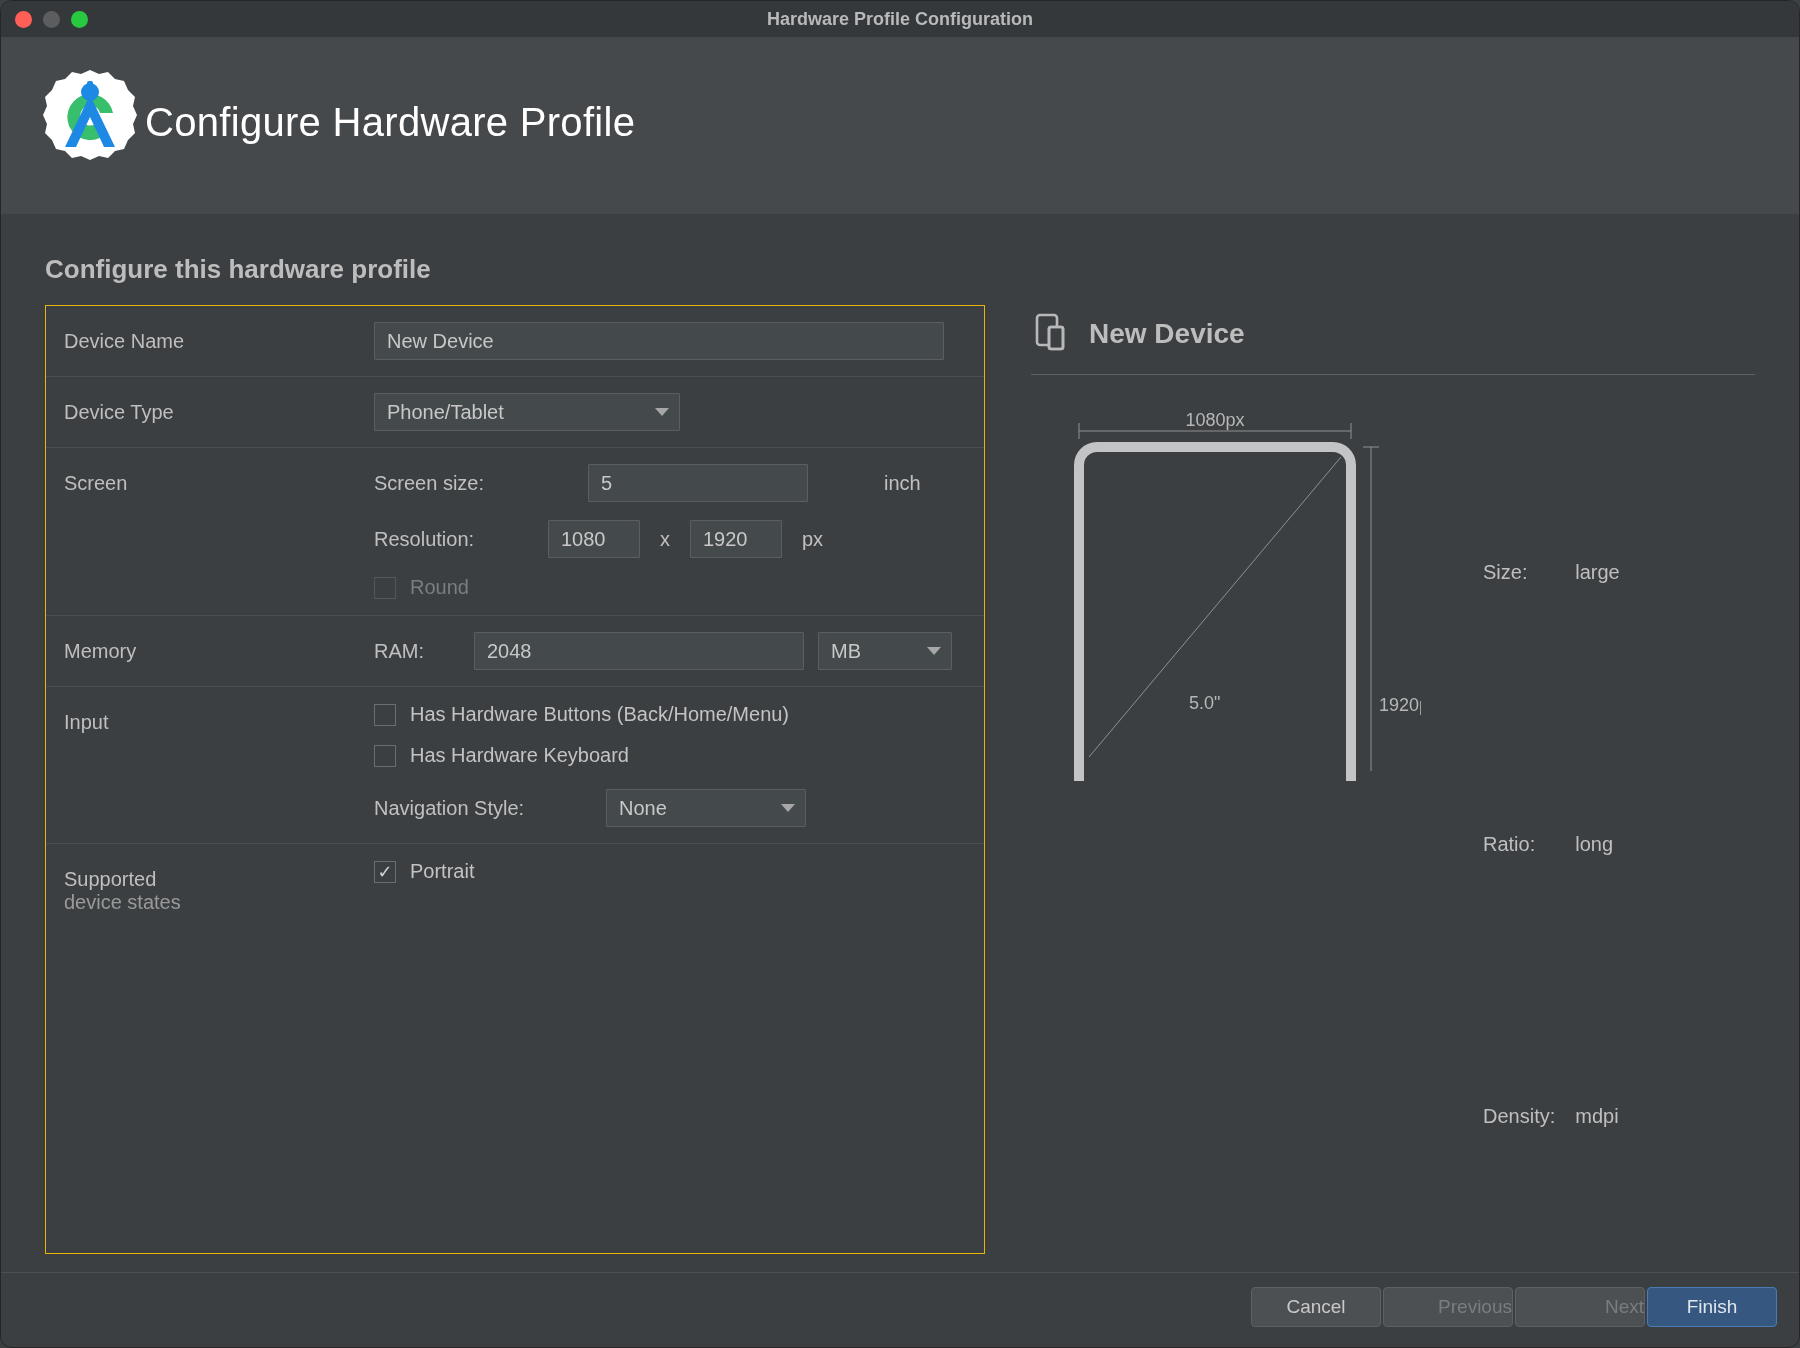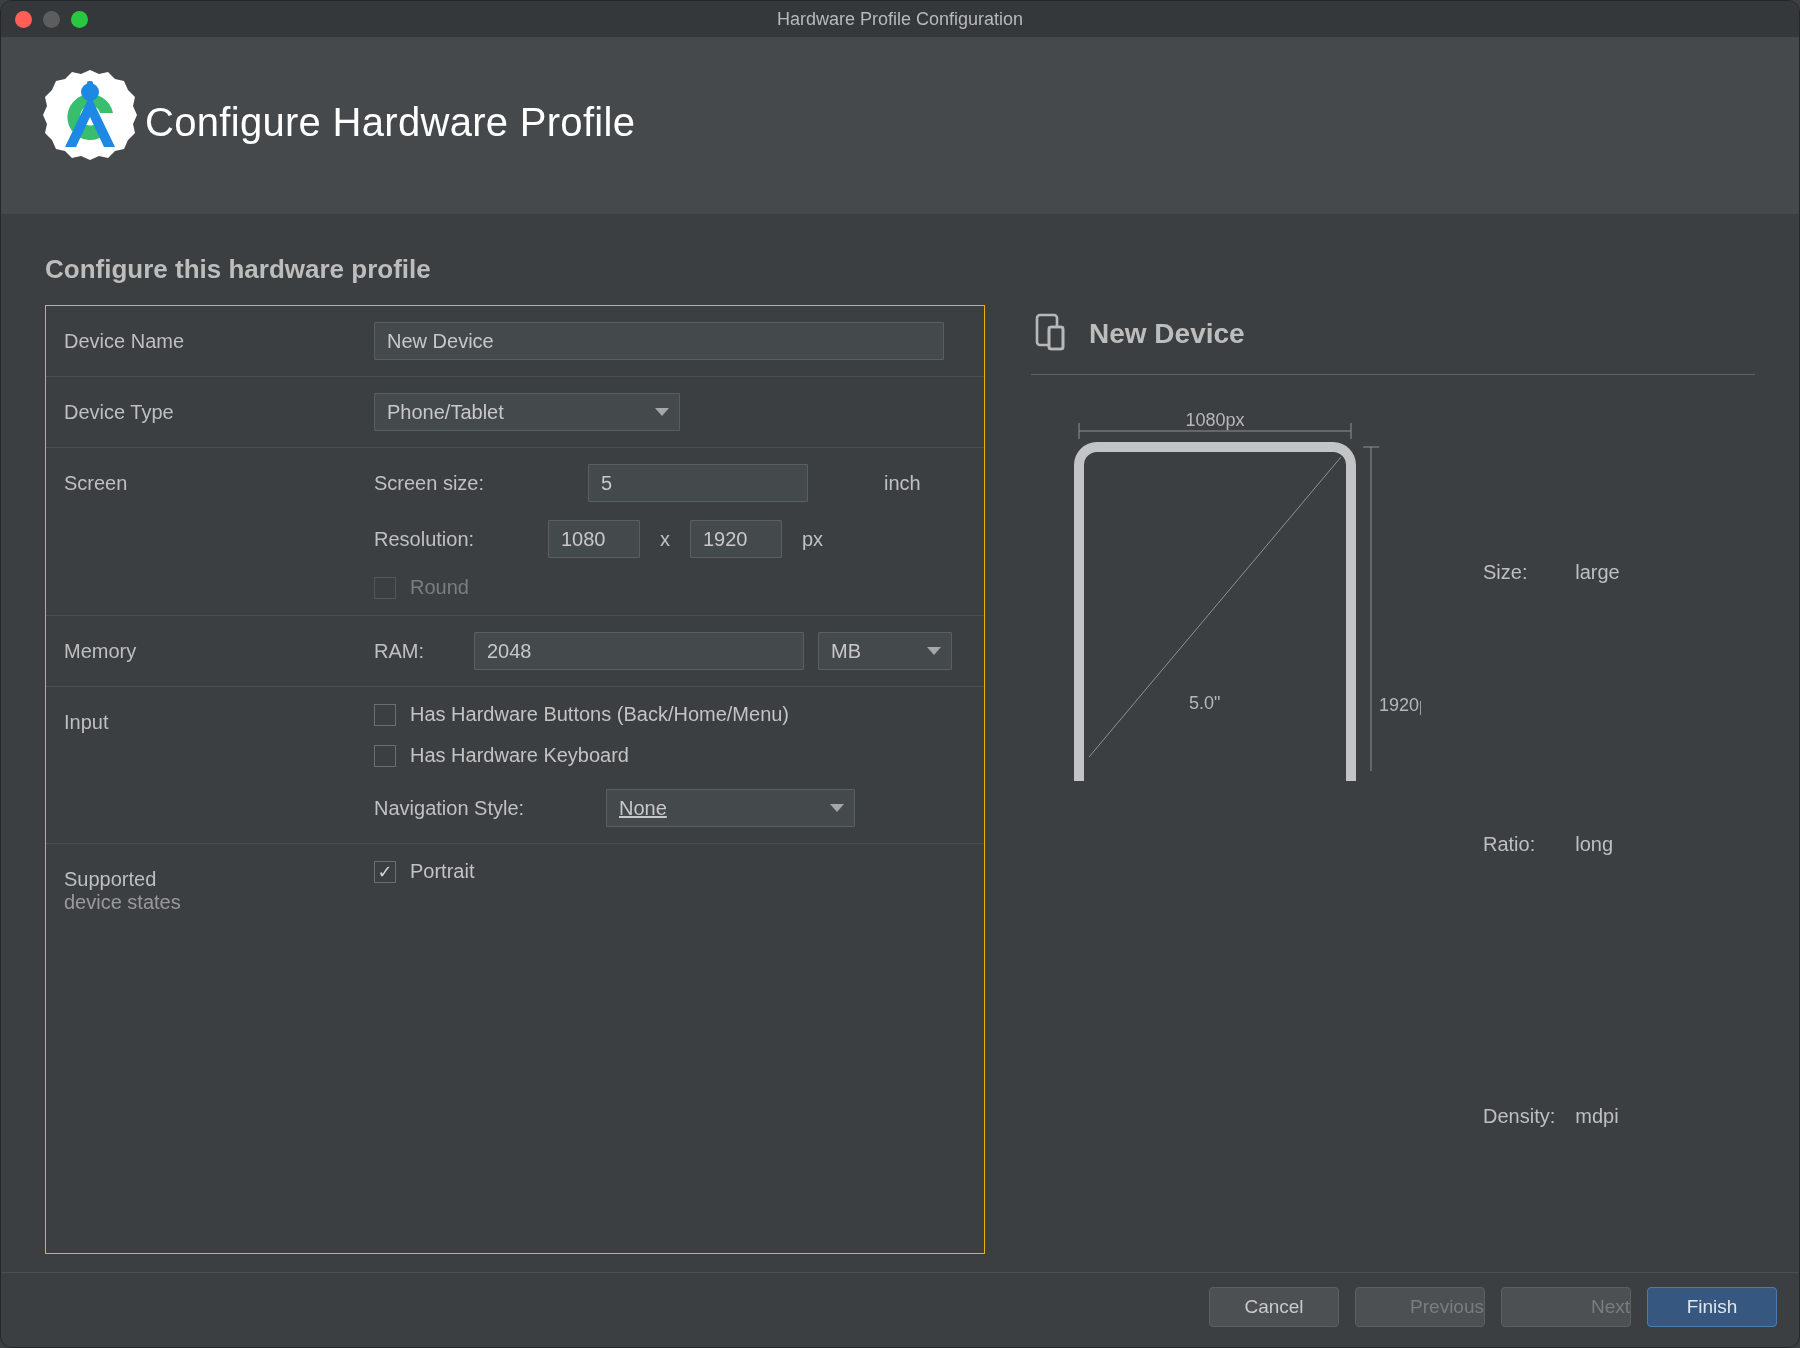--- a/index.html
+++ b/index.html
@@ -36,21 +36,21 @@
     align-items: center;
   }
   .dot { width: 17px; height: 17px; border-radius: 50%; }
   .dot.red { background: #ff5f57; }
   .dot.gray { background: #5b5d5f; }
   .dot.green { background: #28c840; }
   .titlebar-title {
     position: absolute;
     left: 0; right: 0;
     text-align: center;
-    font-weight: 400;
+    font-weight: 700;
     color: #b7b9ba;
     font-size: 18px;
     pointer-events: none;
   }
   
   .header {
     display: flex;
     align-items: center;
     padding: 28px 34px 34px 34px;
     background: #45494b;
@@ -129,21 +129,21 @@
   input[type="text"].textfield.small { width: 92px; text-align: left; }
   input[type="text"].textfield.med { width: 330px; }
   .select {
     display: flex;
     align-items: center;
     justify-content: space-between;
     cursor: default;
     padding-right: 10px;
   }
   .select.type  { width: 306px; }
-  .select.nav   { width: 249px; text-decoration: underline; }
+  .select.nav   { width: 200px; }
   .select.unit  { width: 134px; }
   .chev {
     width: 0; height: 0;
     border-left: 7px solid transparent;
     border-right: 7px solid transparent;
     border-top: 8px solid #a7a7a7;
     margin-left: 10px;
   }
   .xlabel { color: #c0c0c0; font-size: 20px; padding: 0 6px; }
   .cbx {
@@ -196,21 +196,21 @@
     font-size: 20px;
   }
   .spec-table td { padding: 2px 8px 2px 0; }
   .spec-label { padding-right: 18px !important; }
 
   
   .footer {
     flex-shrink: 0;
     display: flex;
     justify-content: flex-end;
-    gap: 16px;
+    gap: 2px;
     padding: 14px 22px 20px 22px;
     border-top: 1px solid #4c4f51;
     background: #3c3f41;
   }
   .btn {
     min-width: 130px;
     height: 40px;
     background: #4c5052;
     border: 1px solid #5c6063;
     color: #c9c9c9;

